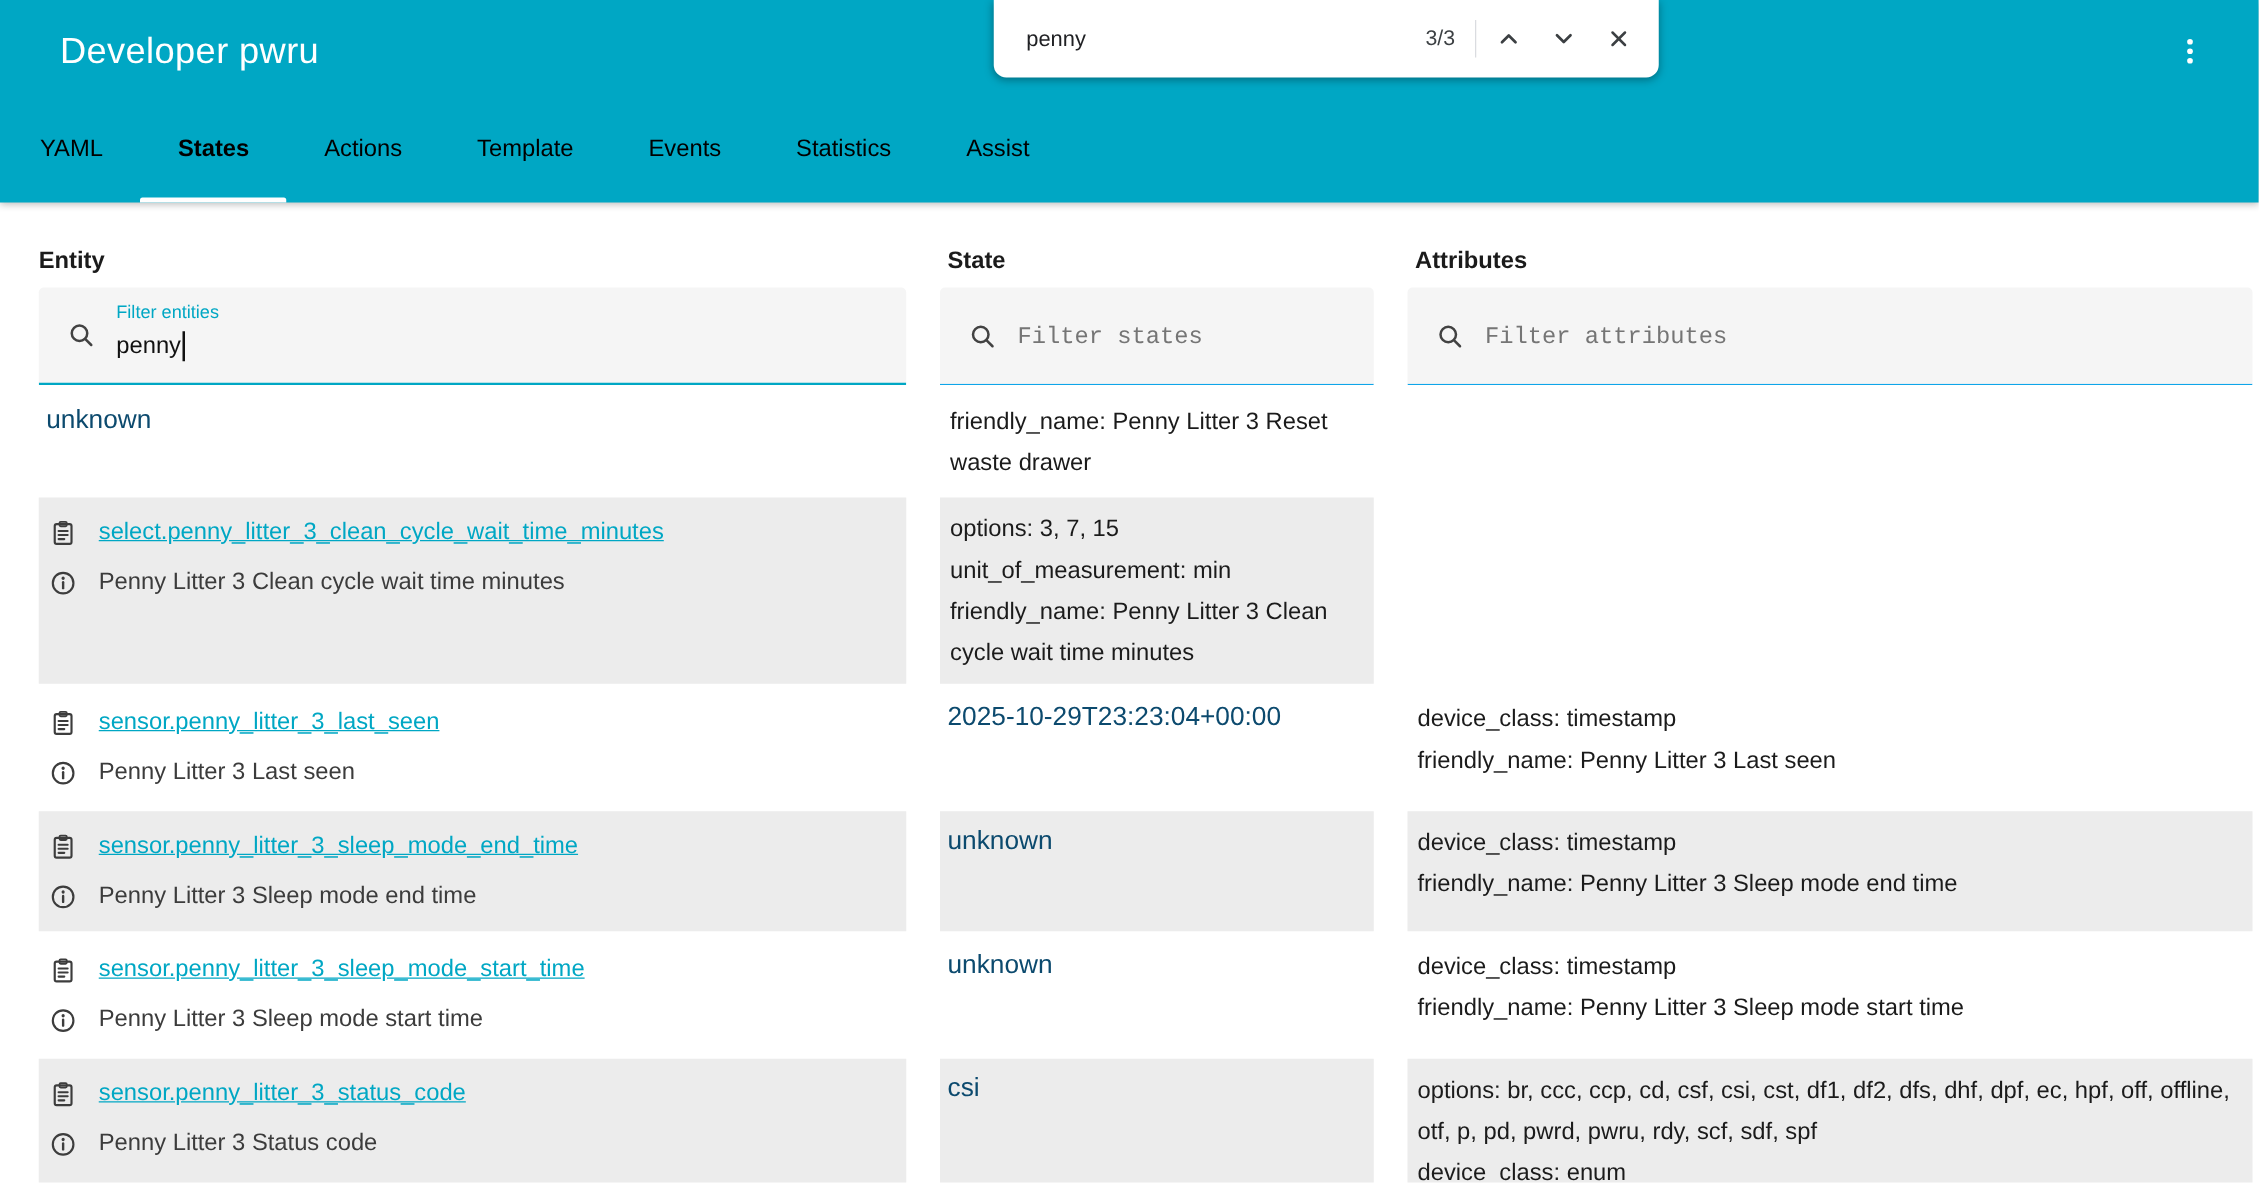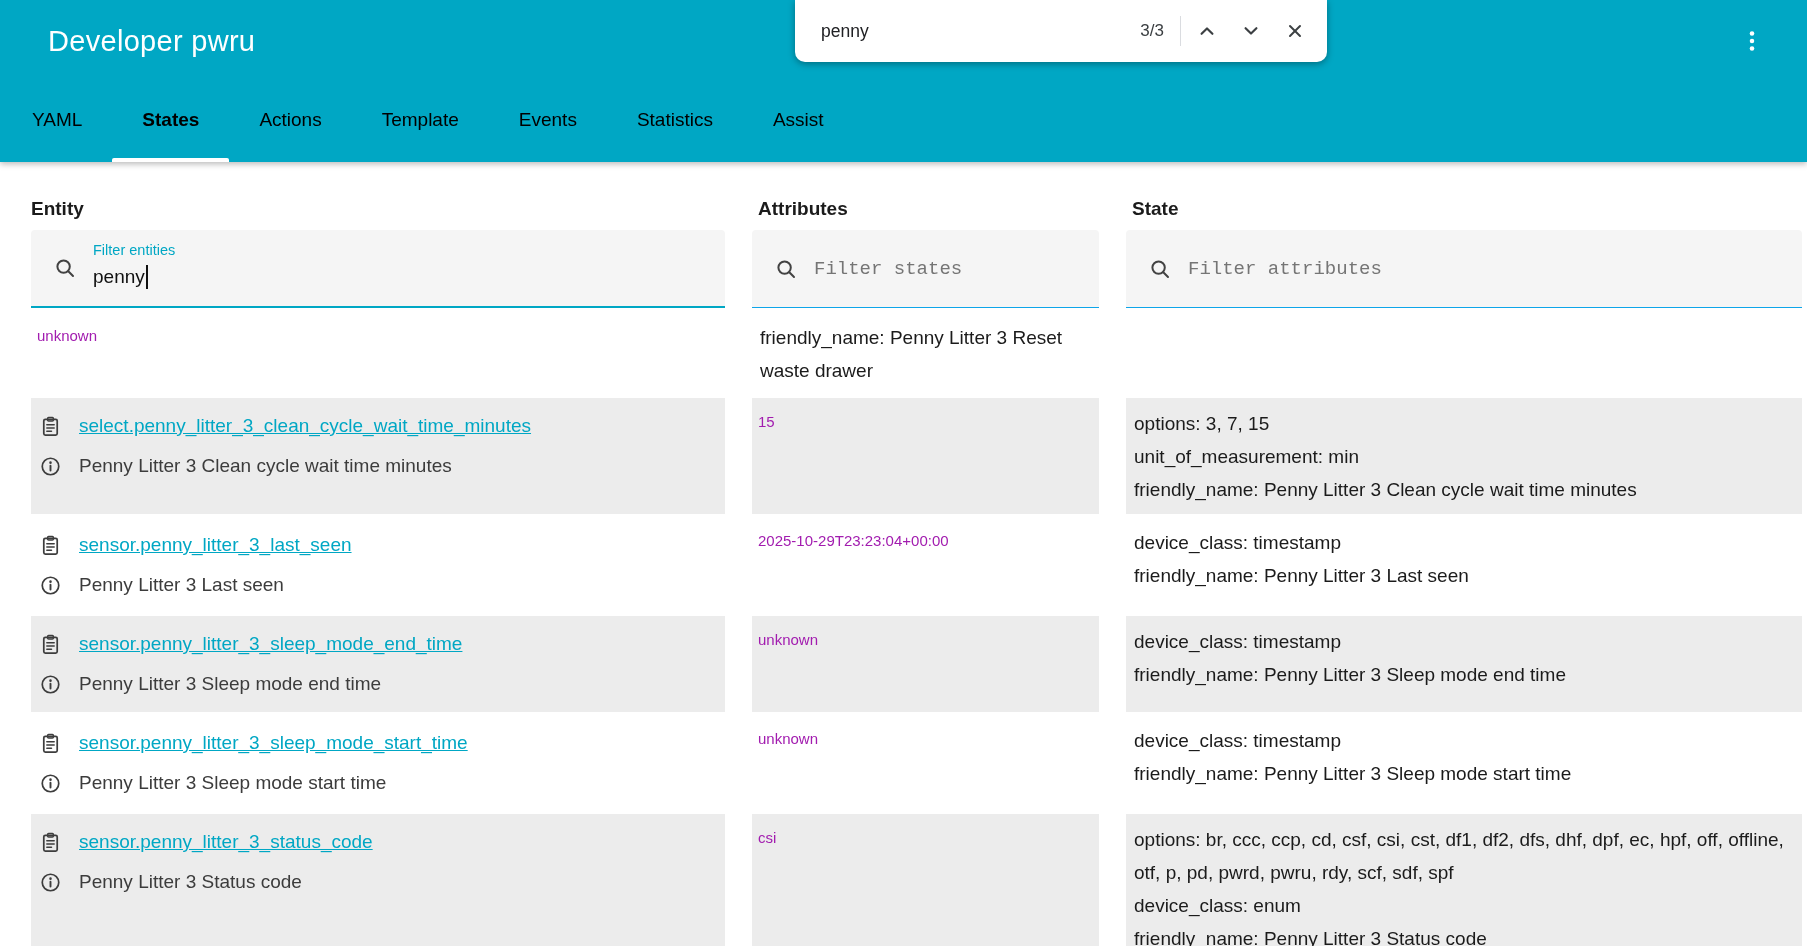--- a/index.html
+++ b/index.html
@@ -114,21 +114,21 @@
     display:flex; align-items:center; justify-content:center;
     color:#3d3d3d; cursor:pointer;
   }
   .entity-link {
     font-size:19px; color:var(--c-link,#00a7c4);
     text-decoration:underline; cursor:pointer;
     white-space:nowrap;
   }
   .friendly-name { font-size:19px; color:#3c3c3c; }
 
-  .state-cell { padding:10px 8px 8px 6px; font-size:15px; line-height:28px; color:#a21caf; }
+  .state-cell { padding:10px 8px 8px 6px; font-size:21px; line-height:28px; color:#0c4a6e; }
   .attr-cell  { padding:9px 10px 8px 8px; font-size:19px; line-height:33px; color:#1b1b1b; white-space:pre-line; }
 </style>
 </head>
 <body>
 
 <svg width="0" height="0" style="position:absolute">
   <defs>
     <symbol id="i-clipboard" viewBox="0 0 24 24">
       <rect x="5" y="4.5" width="14" height="16.5" rx="1.6" stroke-width="1.8"></rect>
       <rect x="9" y="2.6" width="6" height="3.6" rx="1" stroke-width="1.6"></rect>
@@ -199,22 +199,22 @@
     <svg class="ic" width="24" height="24">
         <use href="#i-close"></use>
       </svg>
   </div>
 </div>
 
 <div class="content">
 
   <div class="grid3">
     <div class="col-header">Entity</div>
+    <div class="col-header pad">State</div>
     <div class="col-header pad">Attributes</div>
-    <div class="col-header pad">State</div>
   </div>
 
   <div class="grid3 filters">
     <div class="field active">
       <svg class="ic s-icon">
           <use href="#i-search"></use>
         </svg>
       <span class="float-label">Filter entities</span>
       <span class="field-value">
         <span>penny</span>
@@ -254,21 +254,20 @@
         </div>
         <div class="entity-line">
           <span class="icon-btn">
               <svg class="ic" width="23" height="23">
                 <use href="#i-info"></use>
               </svg>
             </span>
           <span class="friendly-name">Penny Litter 3 Clean cycle wait time minutes</span>
         </div>
       </div>
-      <div class="cell state-cell">15</div>
       <div class="cell attr-cell">options: 3, 7, 15
 unit_of_measurement: min
 friendly_name: Penny Litter 3 Clean cycle wait time minutes</div>
     </div>
 
     <div class="row grid3">
       <div class="cell entity-cell">
         <div class="entity-line">
           <span class="icon-btn">
               <svg class="ic" width="23" height="23">

